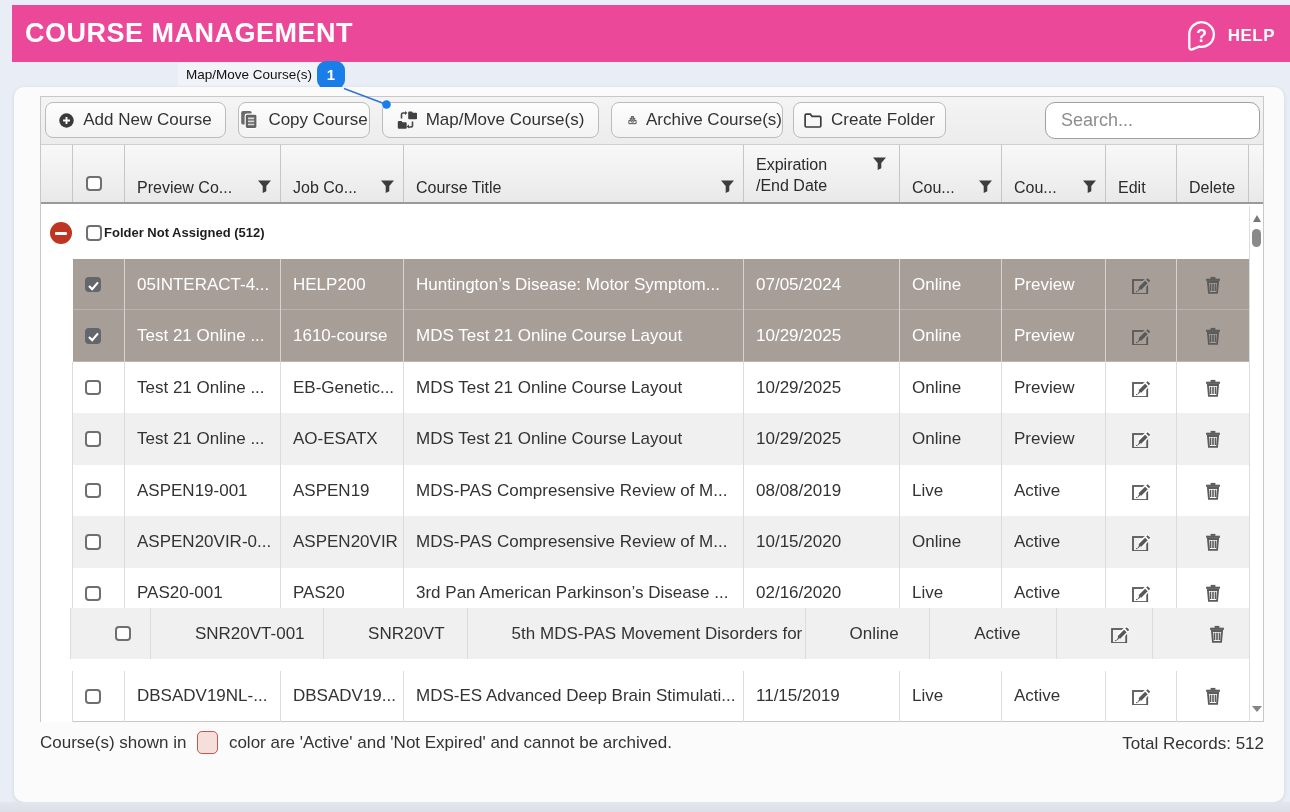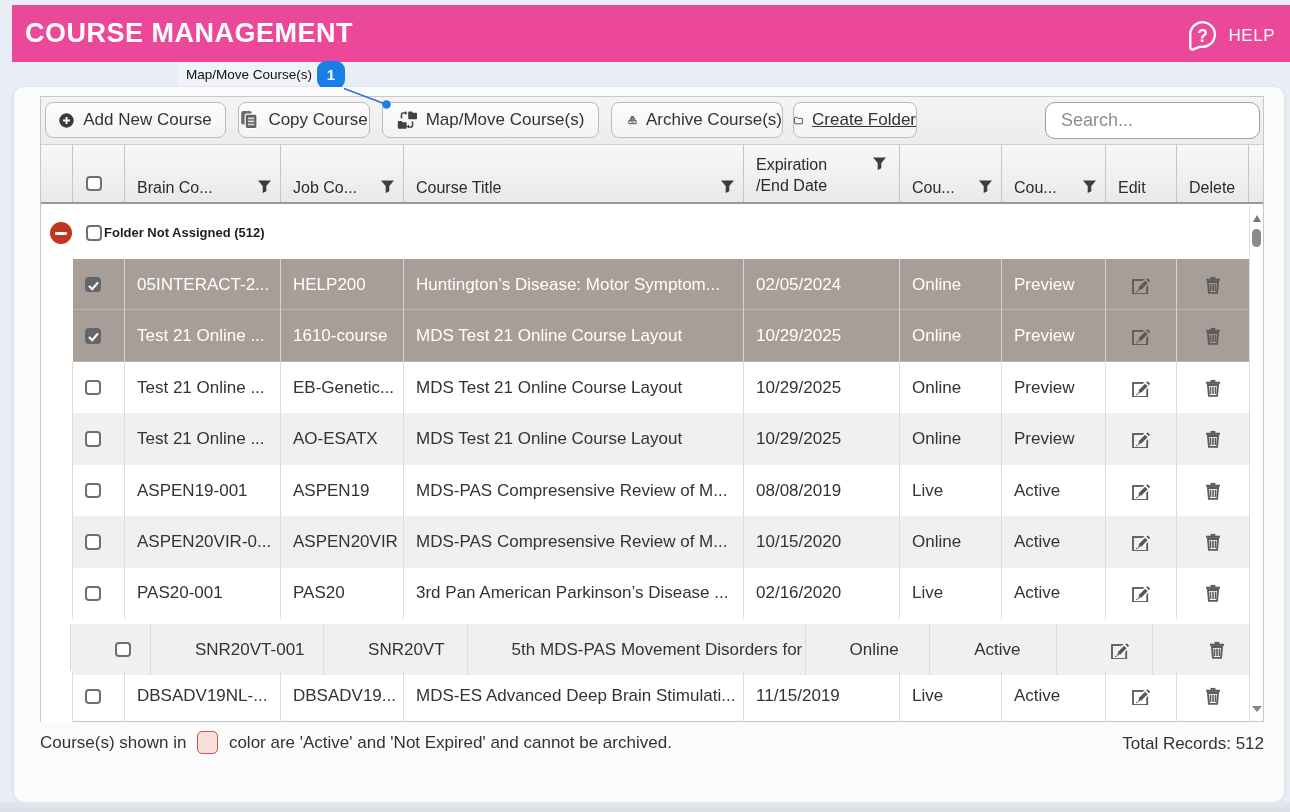--- a/index.html
+++ b/index.html
@@ -4,21 +4,21 @@
 <style>
   * { margin:0; padding:0; box-sizing:border-box; }
   html,body { width:1290px; height:812px; overflow:hidden; }
   body { font-family:"Liberation Sans", sans-serif; background:#e9eef6; position:relative; }
   .abs { position:absolute; }
 
   
   .redbar { left:12px; top:4.5px; right:0; height:57.5px; background:#ec4899; }
   .redbar h1 { position:absolute; left:13px; top:13px; color:#fff; font-size:27px; font-weight:700; letter-spacing:.5px; }
   .help { position:absolute; right:15px; top:15px; color:#fff; display:flex; align-items:center; }
-  .help .txt { font-size:17px; font-weight:400; letter-spacing:.5px; margin-left:11px; }
+  .help .txt { font-size:17px; font-weight:700; letter-spacing:.5px; margin-left:11px; }
 
   
   .tipbox { left:178px; top:63px; width:140px; height:23px; background:#f0f3f8; }
   .tiptxt { left:186px; top:63px; width:140px; height:23px; line-height:23px; font-size:13.5px; color:#111; white-space:nowrap; }
   .badge { left:317px; top:61px; width:28px; height:28px; background:#1a7ee9; border-radius:9px; color:#fff; font-size:15px; font-weight:700; text-align:center; line-height:28px; }
   .connector { left:0; top:0; width:1290px; height:812px; pointer-events:none; z-index:50; }
 
   
   .panel { left:14px; top:87px; width:1270px; height:715px; background:#fbfbfb; border-radius:10px; box-shadow:0 1px 4px rgba(0,0,0,.10); }
 
@@ -123,36 +123,36 @@
       </svg>
       Map/Move Course(s)
     </div>
     <div class="btn" style="left:570px; width:172px;padding-left:16px;">
       <svg class="icon" width="20" height="20" viewBox="0 0 20 20">
         <polygon points="7.3,2.2 12.7,2.2 12.7,6.8 15.8,6.8 10,12.6 4.2,6.8 7.3,6.8" fill="#909090" stroke="#1f1f1f" stroke-width="1.3" stroke-linejoin="round"></polygon>
         <path d="M2 10.8 L5.8 10.8 A4.2 4.2 0 0 0 14.2 10.8 L18 10.8 L18 18.2 L2 18.2 Z" fill="#fdfdfd" stroke="#1f1f1f" stroke-width="1.7"></path>
       </svg>
       Archive Course(s)
     </div>
-    <div class="btn" style="left:752px; width:124px;text-decoration:underline;">
+    <div class="btn" style="left:752px; width:153px;">
       <svg class="icon" width="18" height="15" viewBox="0 0 18 15">
           <path d="M1.1 2.4 a1.2 1.2 0 0 1 1.2 -1.2 h4 l1.7 2.1 h7.6 a1.2 1.2 0 0 1 1.2 1.2 v8.3 a1.2 1.2 0 0 1 -1.2 1.2 h-13.3 a1.2 1.2 0 0 1 -1.2 -1.2 z" fill="none" stroke="#3c3c3c" stroke-width="1.7"></path>
         </svg>
       Create Folder
     </div>
     <div class="search">Search...</div>
   </div>
 
   <div class="thead">
     <div class="th" style="width:32px;"></div>
     <div class="th" style="width:52px;">
         <span class="cb" style="position:absolute;left:13px;bottom:11px;"></span>
       </div>
     <div class="th" style="width:156px;">
-        <span class="lbl">Brain Co...</span>
+        <span class="lbl">Preview Co...</span>
       <svg class="funnel" style="right:8px;bottom:8px;" width="15" height="15" viewBox="0 0 15 15">
           <path d="M1 1.5h13L9.3 7v5.2l-3.6 1.9V7z" fill="#3d3d3d"></path>
         </svg>
       </div>
     <div class="th" style="width:123px;">
         <span class="lbl">Job Co...</span>
       <svg class="funnel" style="right:8px;bottom:8px;" width="15" height="15" viewBox="0 0 15 15">
           <path d="M1 1.5h13L9.3 7v5.2l-3.6 1.9V7z" fill="#3d3d3d"></path>
         </svg>
       </div>
@@ -198,24 +198,24 @@
     <div id="rows">
 <div class="row sel" style="top:53.0px;">
       <div class="cell c0 w0"></div>
       <div class="cell w1">
             <span class="cb on">
               <svg style="position:absolute;left:-1px;top:-1px;" width="15" height="15" viewBox="0 0 15 15">
                 <use href="#i-check"></use>
               </svg>
             </span>
           </div>
-      <div class="cell w2">05INTERACT-2...</div>
+      <div class="cell w2">05INTERACT-4...</div>
       <div class="cell w3">HELP200</div>
       <div class="cell w4">Huntington’s Disease: Motor Symptom...</div>
-      <div class="cell w5">02/05/2024</div>
+      <div class="cell w5">07/05/2024</div>
       <div class="cell w6">Online</div>
       <div class="cell w7">Preview</div>
       <div class="cell ic w8">
             <svg width="18" height="18" viewBox="0 0 18 18">
               <use href="#i-edit"></use>
             </svg>
           </div>
       <div class="cell ic w9">
             <svg width="18" height="18" viewBox="0 0 18 18">
               <use href="#i-trash"></use>
@@ -351,21 +351,21 @@
             <svg width="18" height="18" viewBox="0 0 18 18">
               <use href="#i-edit"></use>
             </svg>
           </div>
       <div class="cell ic w9">
             <svg width="18" height="18" viewBox="0 0 18 18">
               <use href="#i-trash"></use>
             </svg>
           </div>
     </div>
-<div class="row alt" style="top:418px;gap:32px;">
+<div class="row alt" style="top:402px;gap:32px;">
       <div class="cell c0 w0"></div>
       <div class="cell w1">
             <span class="cb"></span>
           </div>
       <div class="cell w2">SNR20VT-001</div>
       <div class="cell w3">SNR20VT</div>
       <div class="cell w4">5th MDS-PAS Movement Disorders for ...</div>
       <div class="cell w6">Online</div>
       <div class="cell w7">Active</div>
       <div class="cell ic w8">

